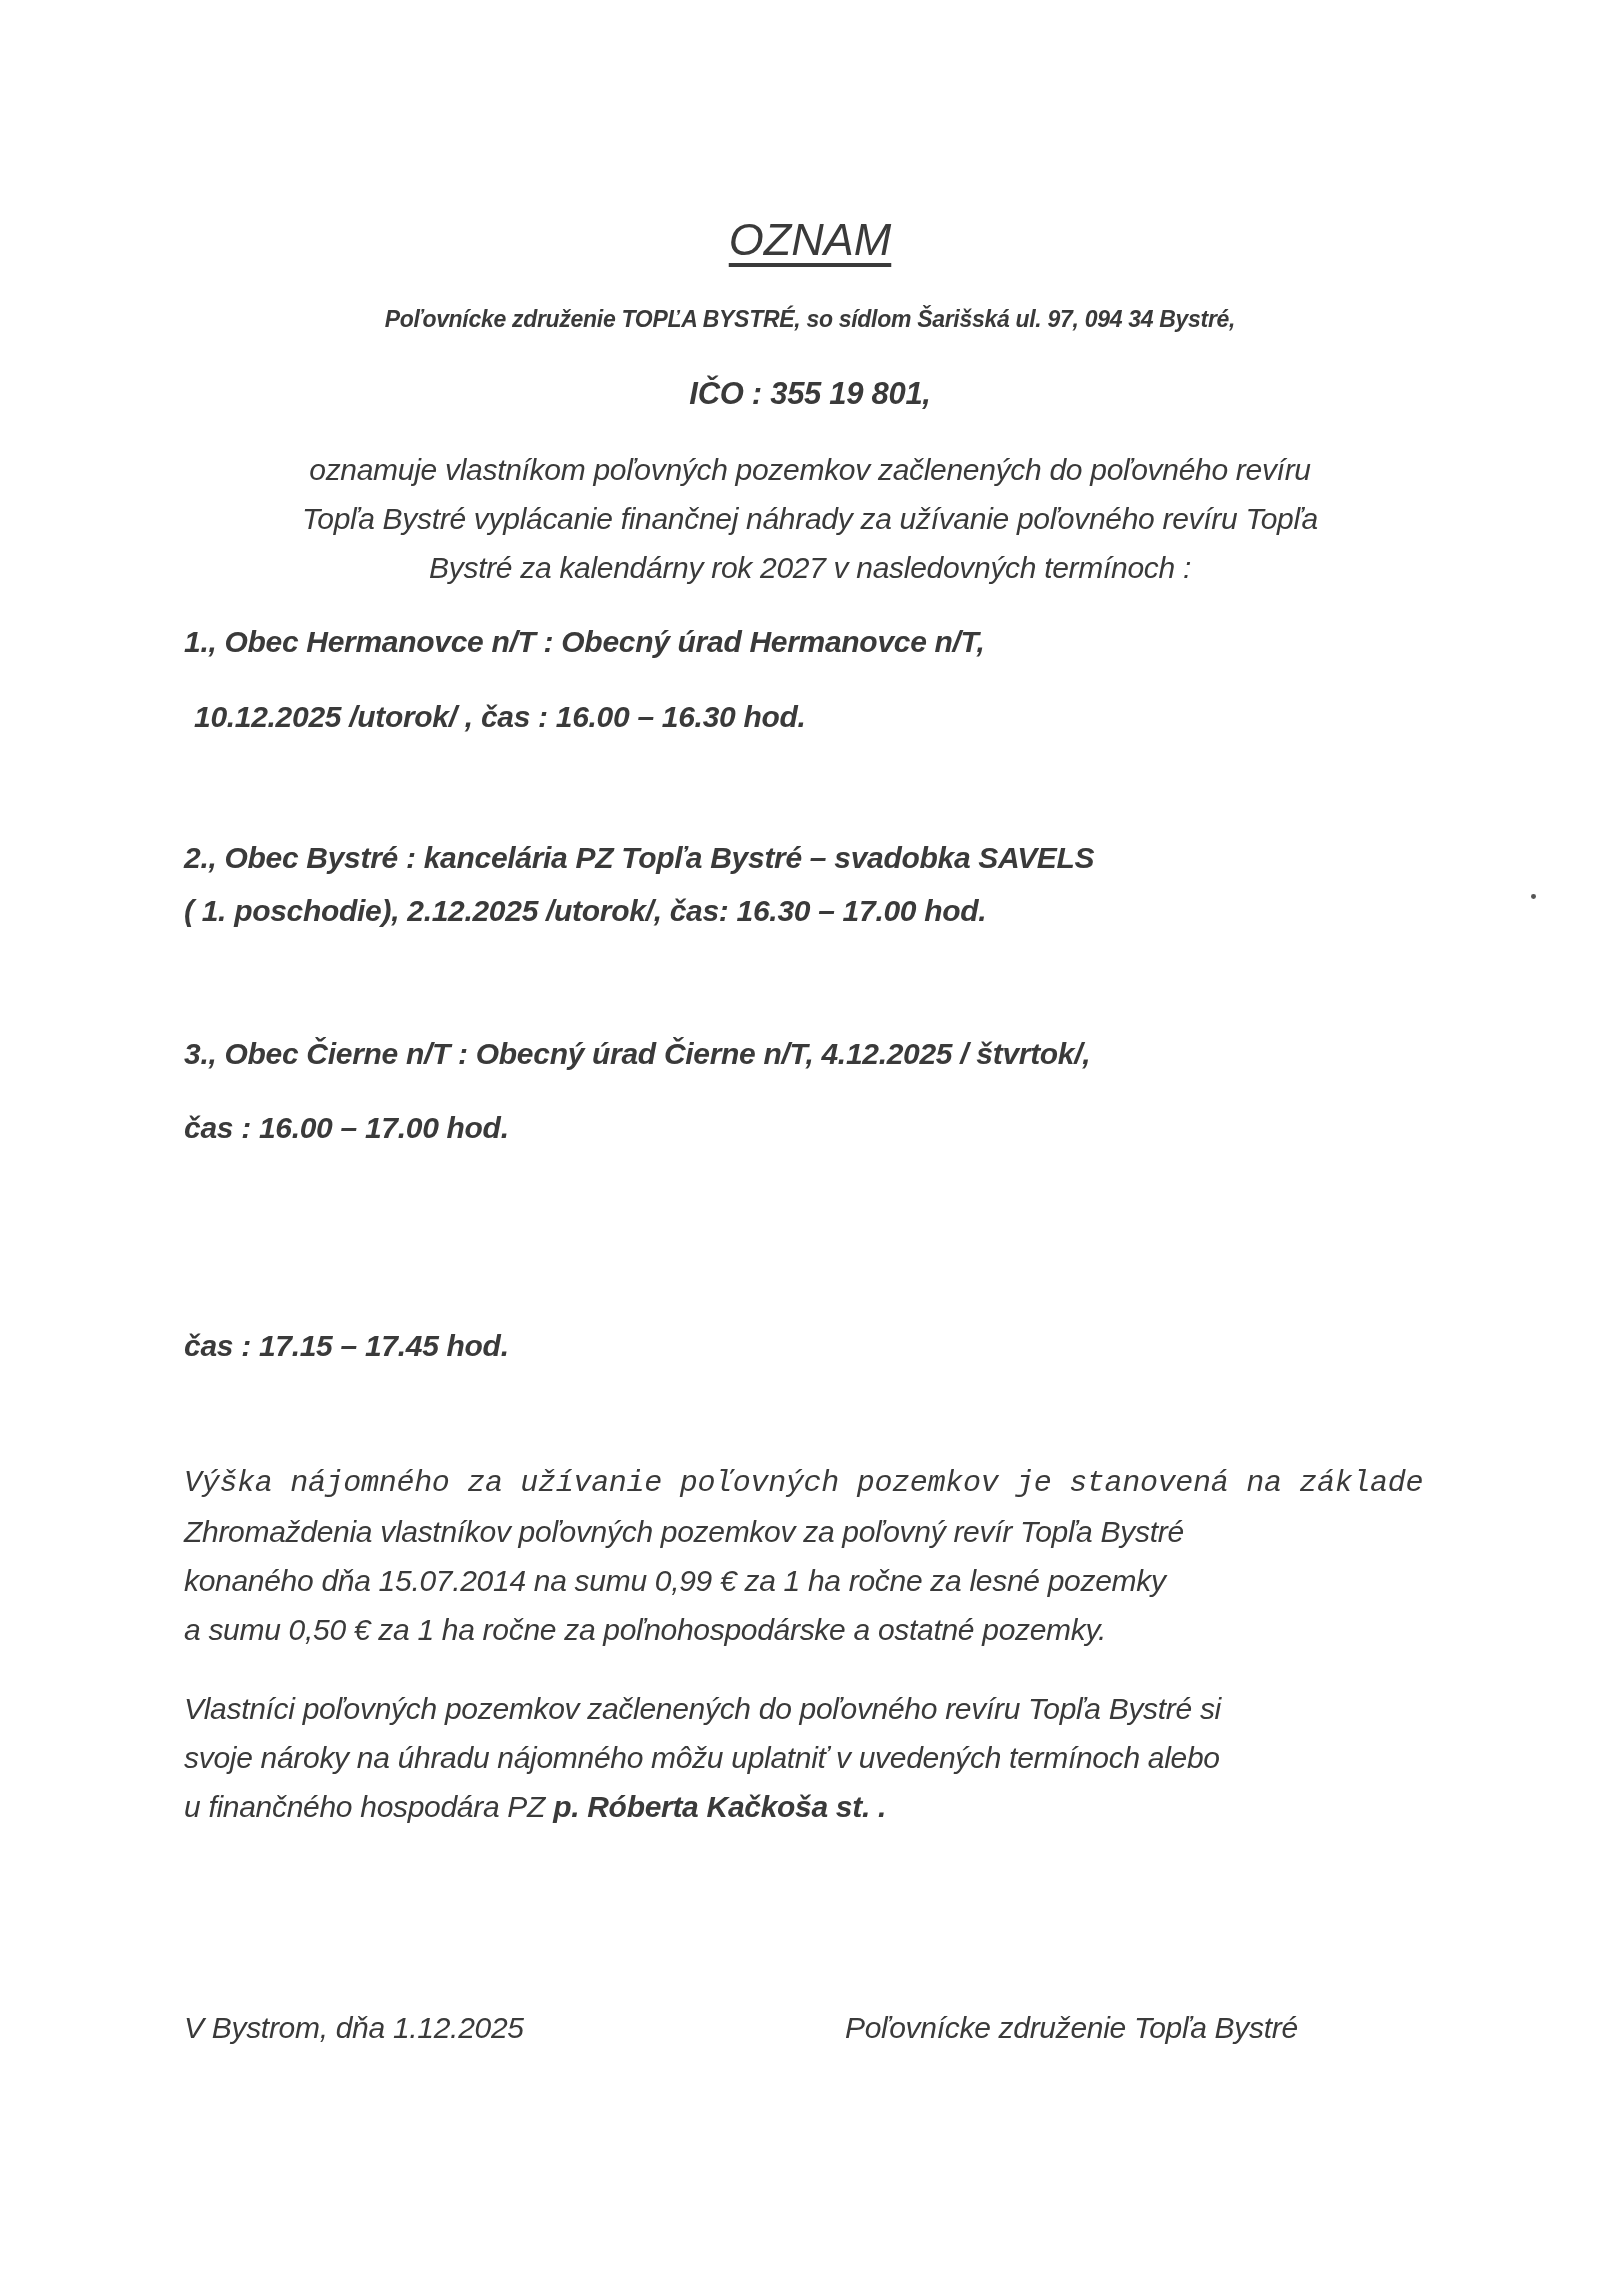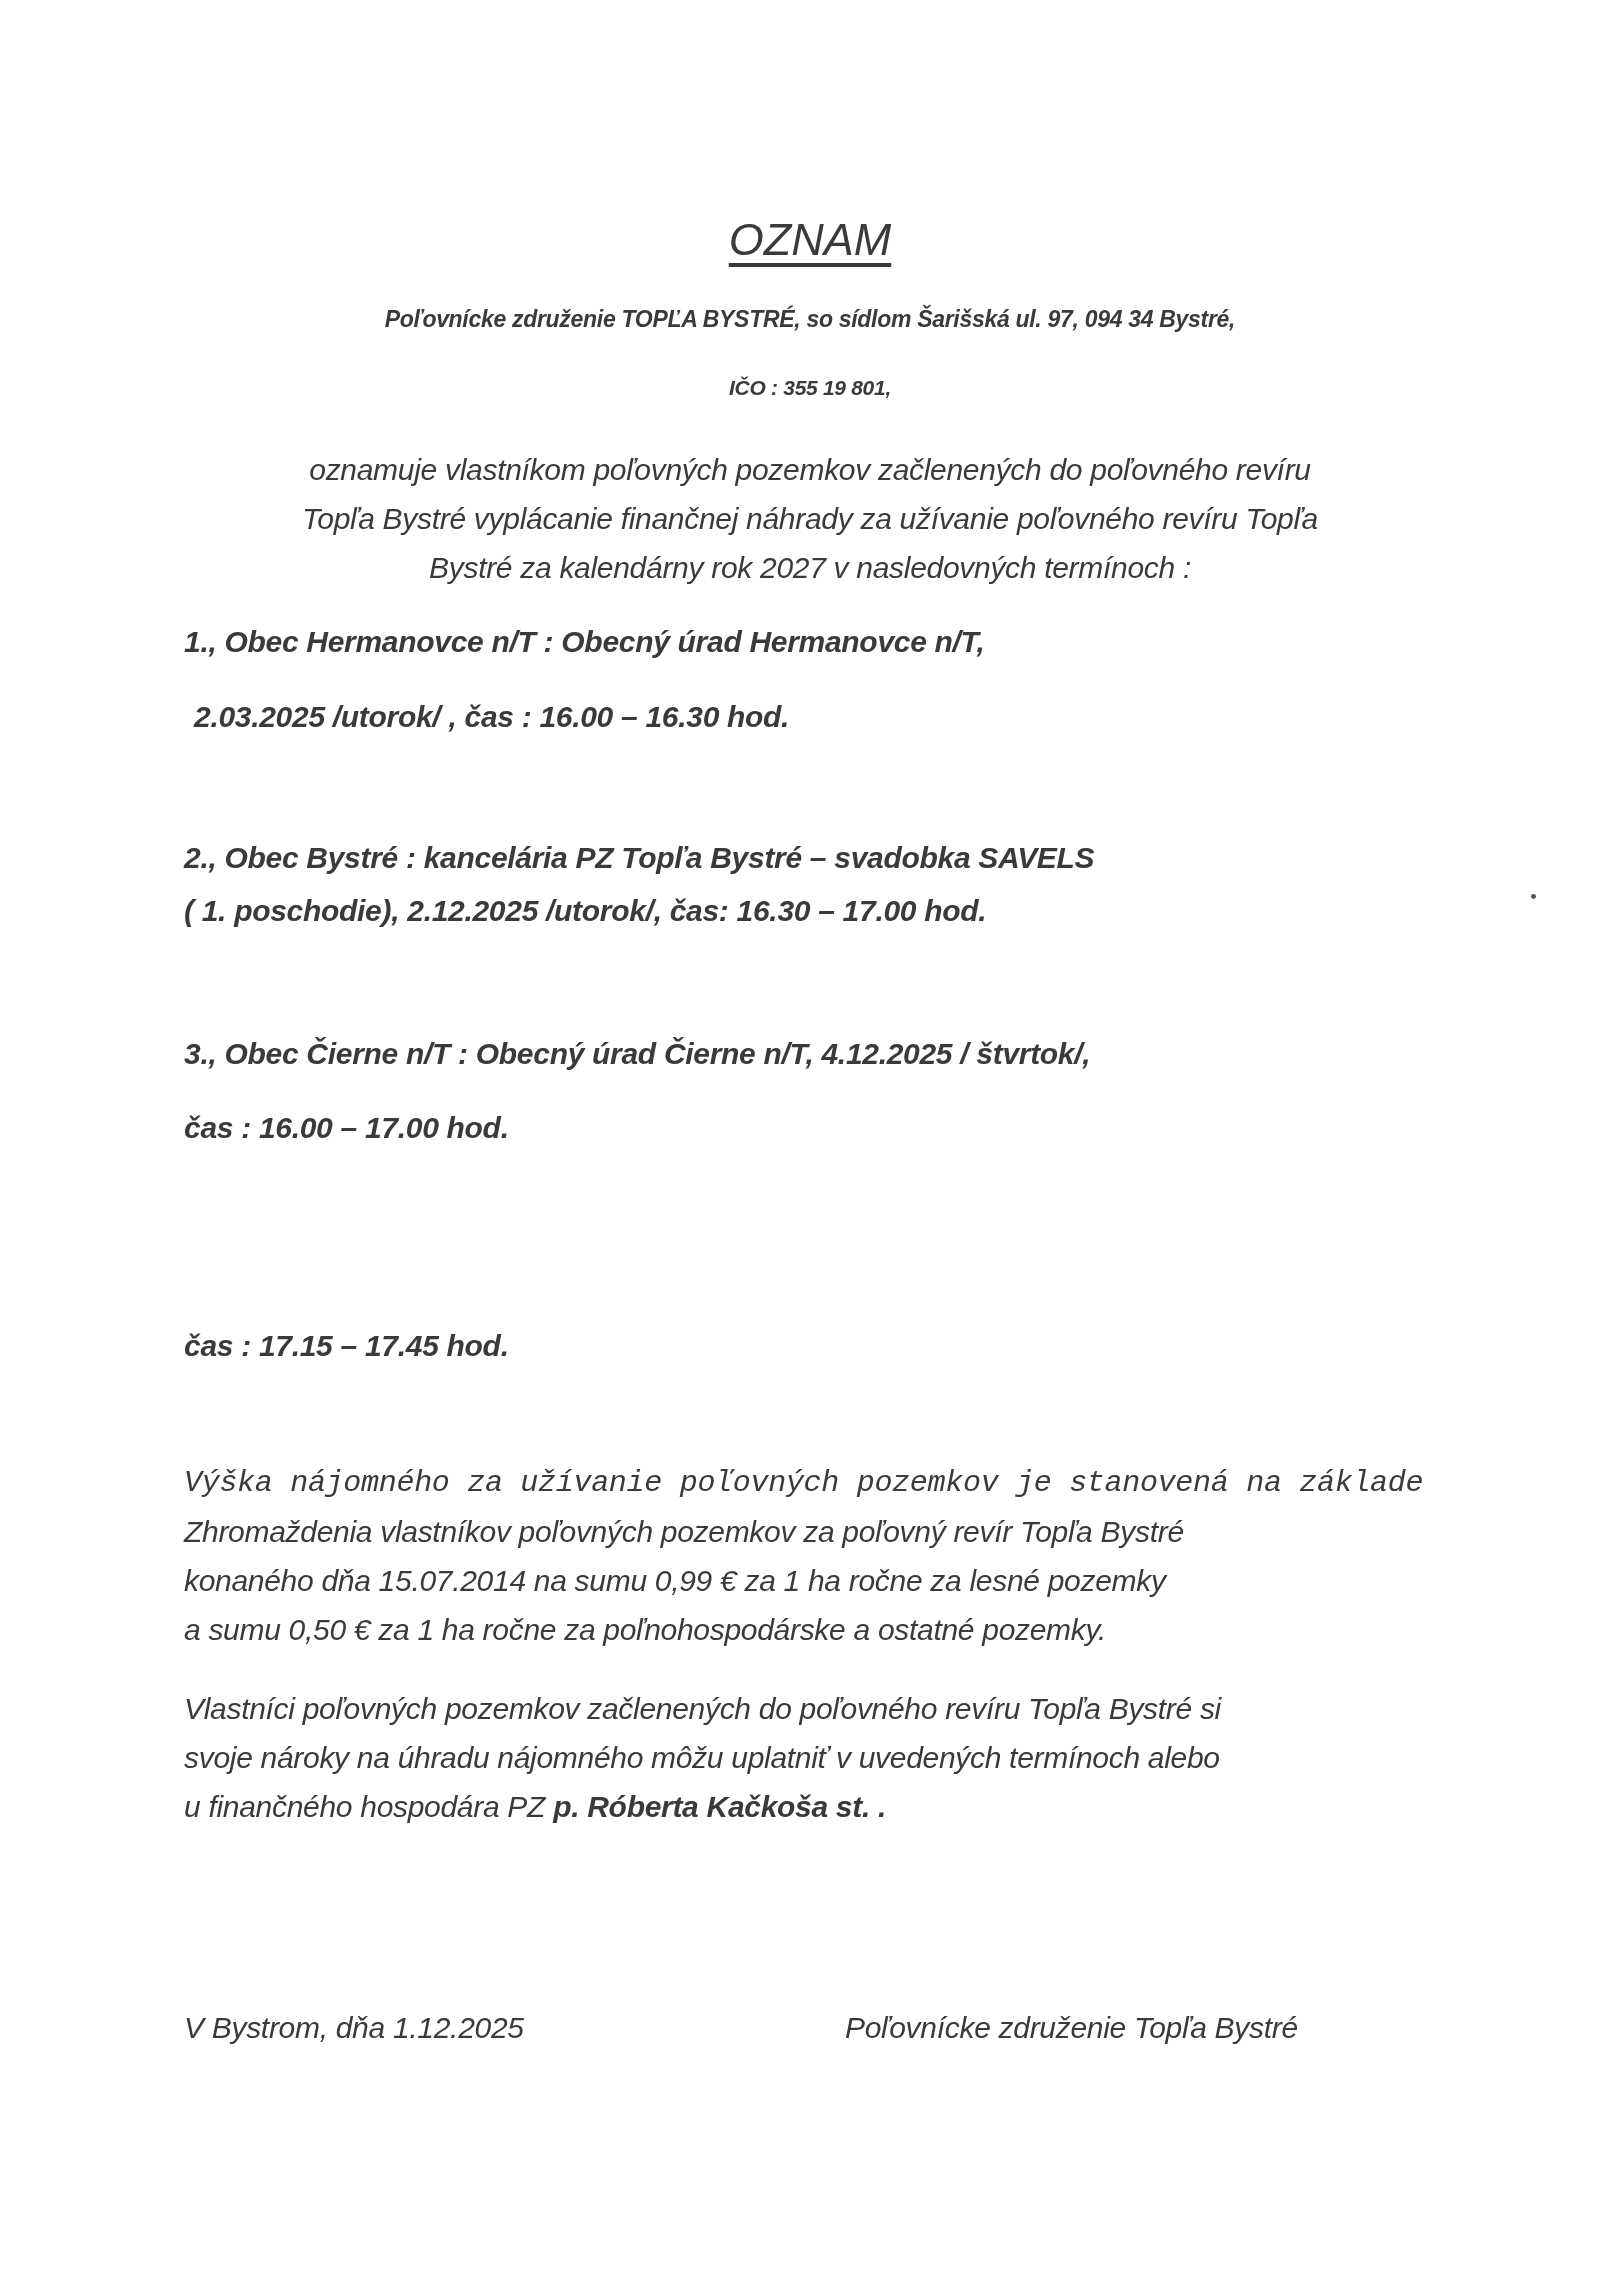--- a/index.html
+++ b/index.html
@@ -20,28 +20,28 @@
   .speck { position: absolute; width: 4.9px; height: 4.9px; border-radius: 50%; background: #555; }
 </style>
 </head>
 <body>
 
 <div class="page">
 
   <div class="title">OZNAM</div>
 
   <div class="line center bold" style="top:306px; font-size:23px;">Poľovnícke združenie TOPĽA BYSTRÉ, so sídlom Šarišská ul. 97, 094 34 Bystré,</div>
-  <div class="line center bold" style="top:376px; font-size:21px;">IČO : 355 19 801,</div>
+  <div class="line center bold" style="top:376px; font-size:31px;">IČO : 355 19 801,</div>
 
   <div class="line center" style="top:453px;">oznamuje vlastníkom poľovných pozemkov začlenených do poľovného revíru</div>
   <div class="line center" style="top:502px;">Topľa Bystré vyplácanie finančnej náhrady za užívanie poľovného revíru Topľa</div>
   <div class="line center" style="top:551px;">Bystré za kalendárny rok 2027 v nasledovných termínoch :</div>
 
   <div class="line bold" style="left:184px; top:625px;">1., Obec Hermanovce n/T :  Obecný úrad Hermanovce n/T,</div>
-  <div class="line bold" style="left:194px; top:700px;">2.03.2025 /utorok/ ,  čas :  16.00 – 16.30 hod.</div>
+  <div class="line bold" style="left:194px; top:700px;">10.12.2025 /utorok/ ,  čas :  16.00 – 16.30 hod.</div>
 
   <div class="line bold" style="left:184px; top:841px;">2., Obec Bystré : kancelária PZ Topľa Bystré – svadobka SAVELS</div>
   <div class="line bold" style="left:184px; top:894px;">( 1. poschodie),  2.12.2025 /utorok/,  čas: 16.30 – 17.00 hod.</div>
 
   <div class="line bold" style="left:184px; top:1037px;">3., Obec Čierne n/T : Obecný úrad Čierne n/T, 4.12.2025 / štvrtok/,</div>
   <div class="line bold" style="left:184px; top:1111px;">čas : 16.00 – 17.00  hod.</div>
 
   <div class="line bold" style="left:184px; top:1329px;">čas :  17.15 – 17.45 hod.</div>
 
   <div class="line" style="left:184px; top:1466px;font-family:Liberation Mono, monospace;">Výška nájomného za užívanie poľovných pozemkov je stanovená na základe</div>

